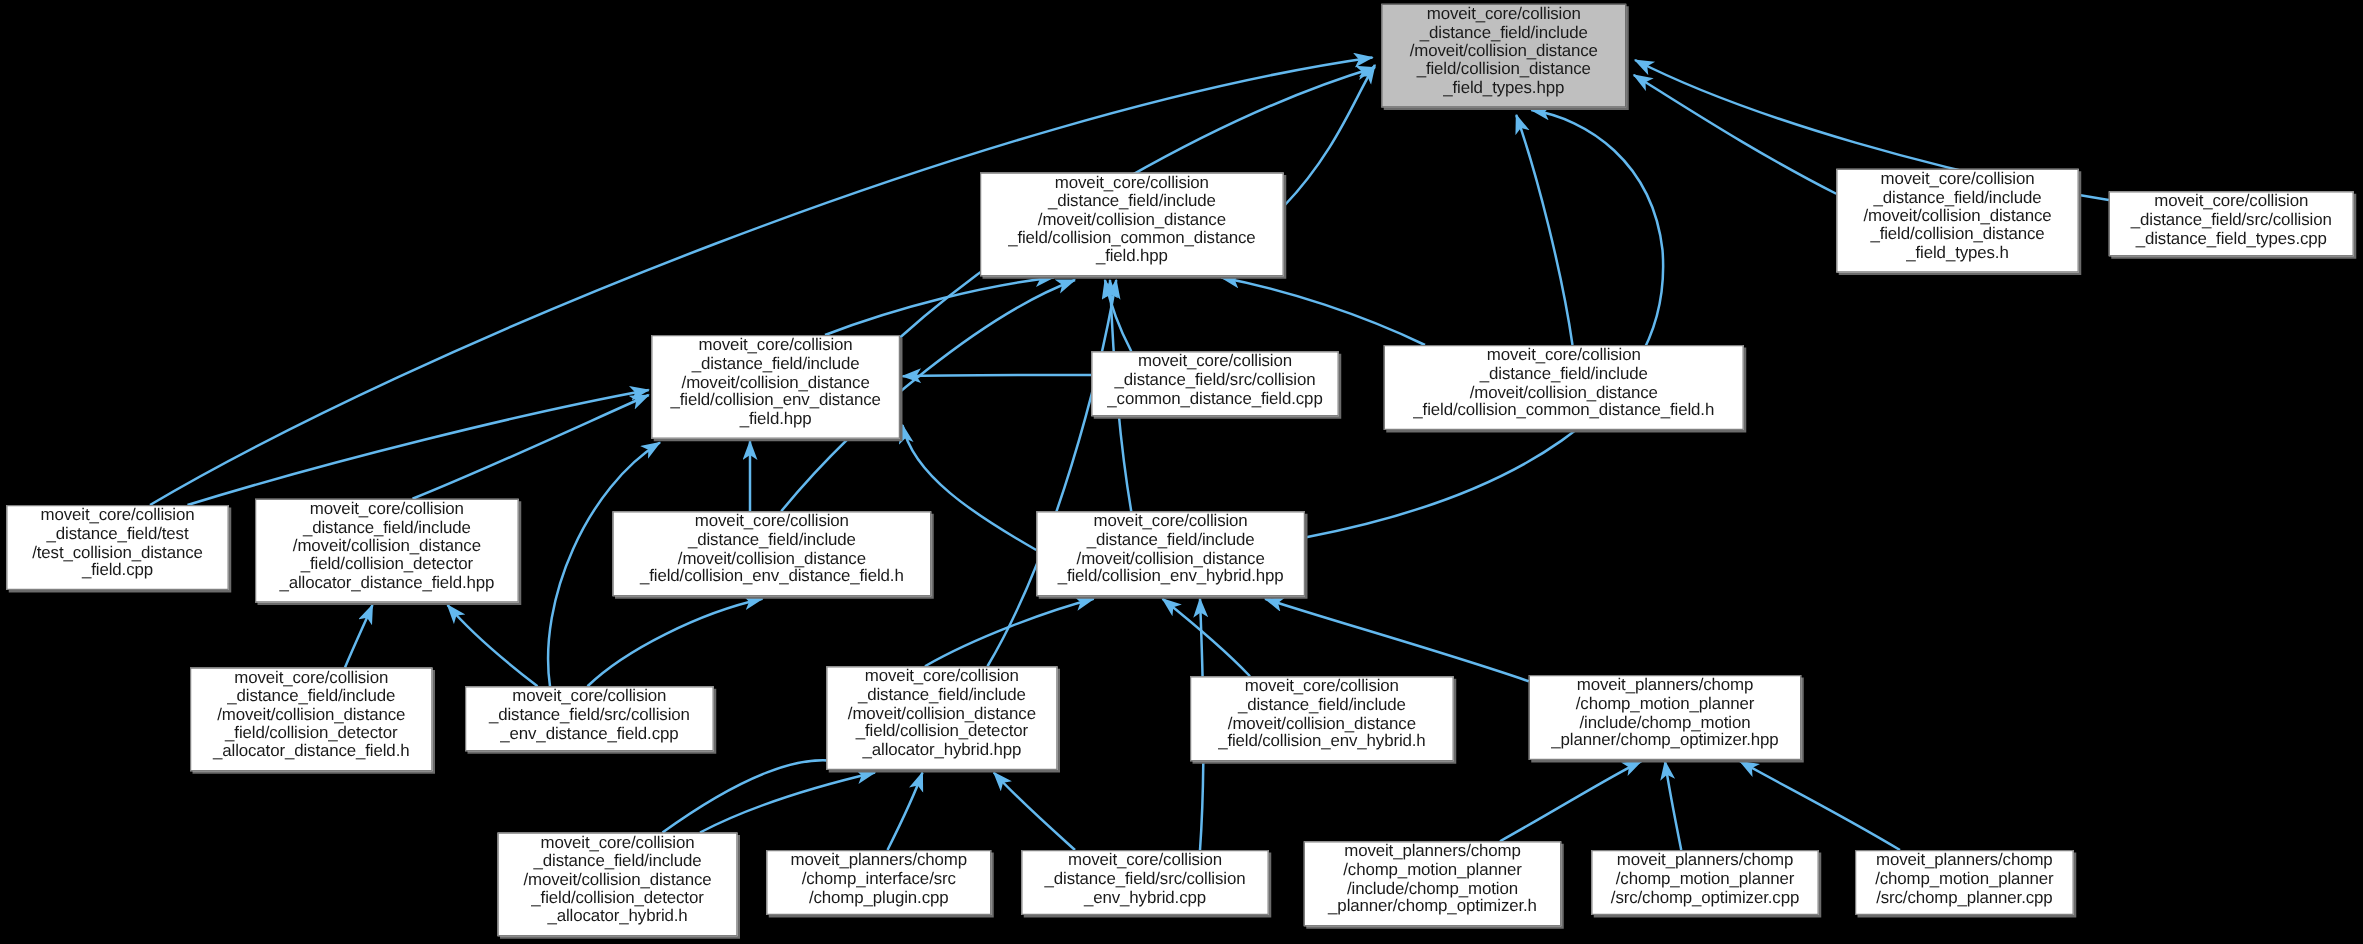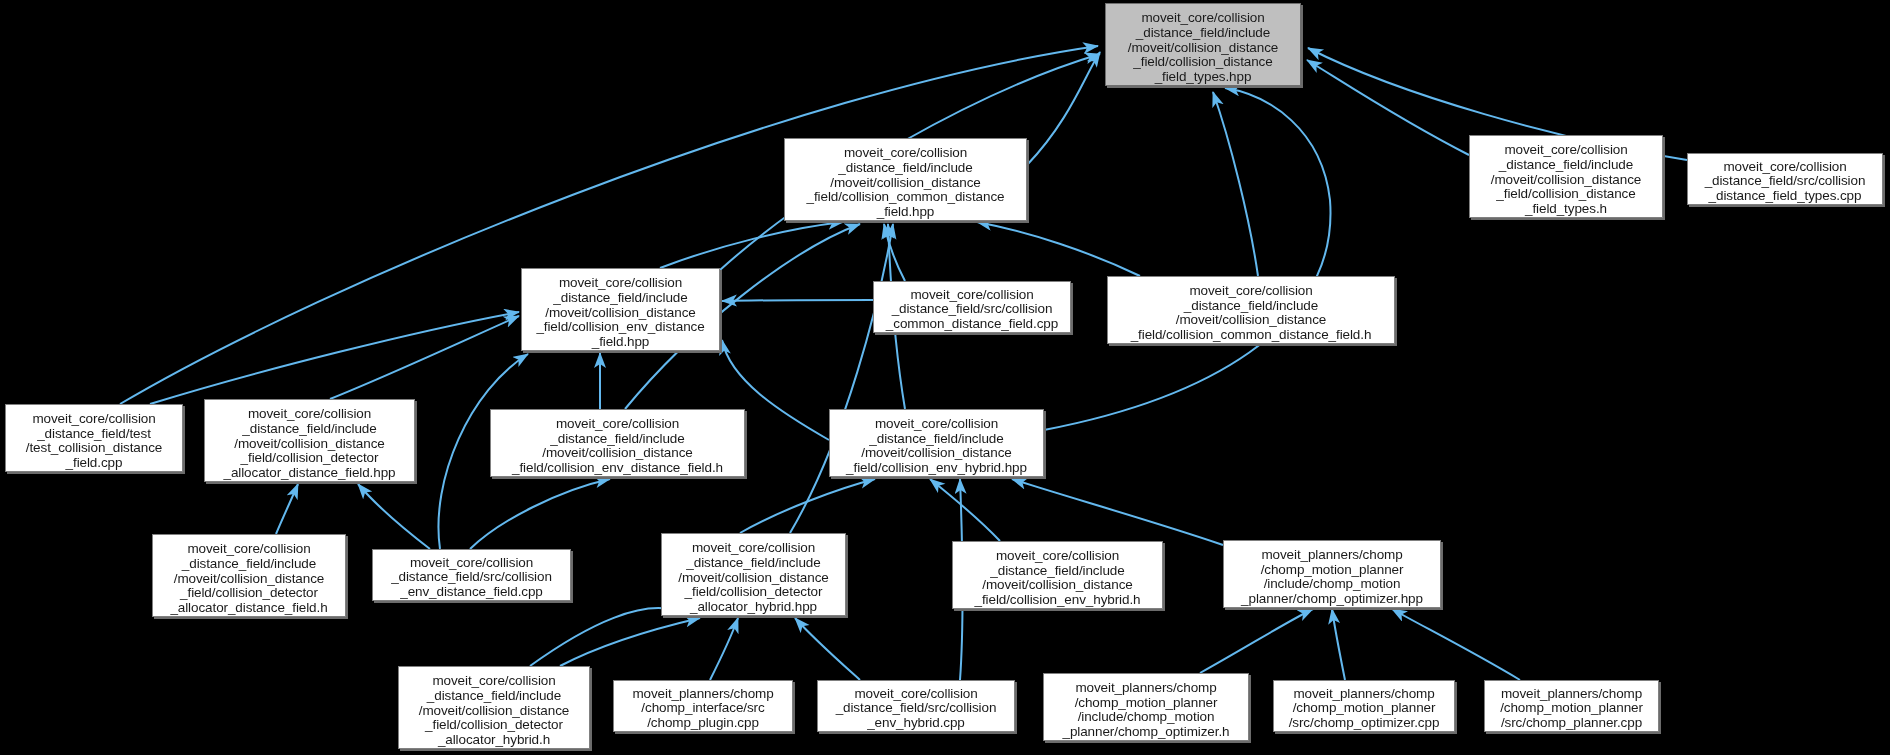--- a/index.html
+++ b/index.html
@@ -15,21 +15,21 @@
     position:absolute;
     box-sizing:border-box;
     background:#ffffff;
     border:1px solid #808080;
     box-shadow:2px 2px 0 0 #6b6b6b;
     color:#1a1a1a;
     font-size:13.5px;
     line-height:14.8px;
     text-align:center;
     display:flex;
-    align-items:flex-end;
+    align-items:flex-start;
     justify-content:center;
     white-space:pre-line;
     letter-spacing:-0.1px;
     overflow:hidden;
   }
   .node.root{
     background:#bfbfbf;
     border:1px solid #6e6e6e;
   }
   .node span{display:block;width:100%;}

